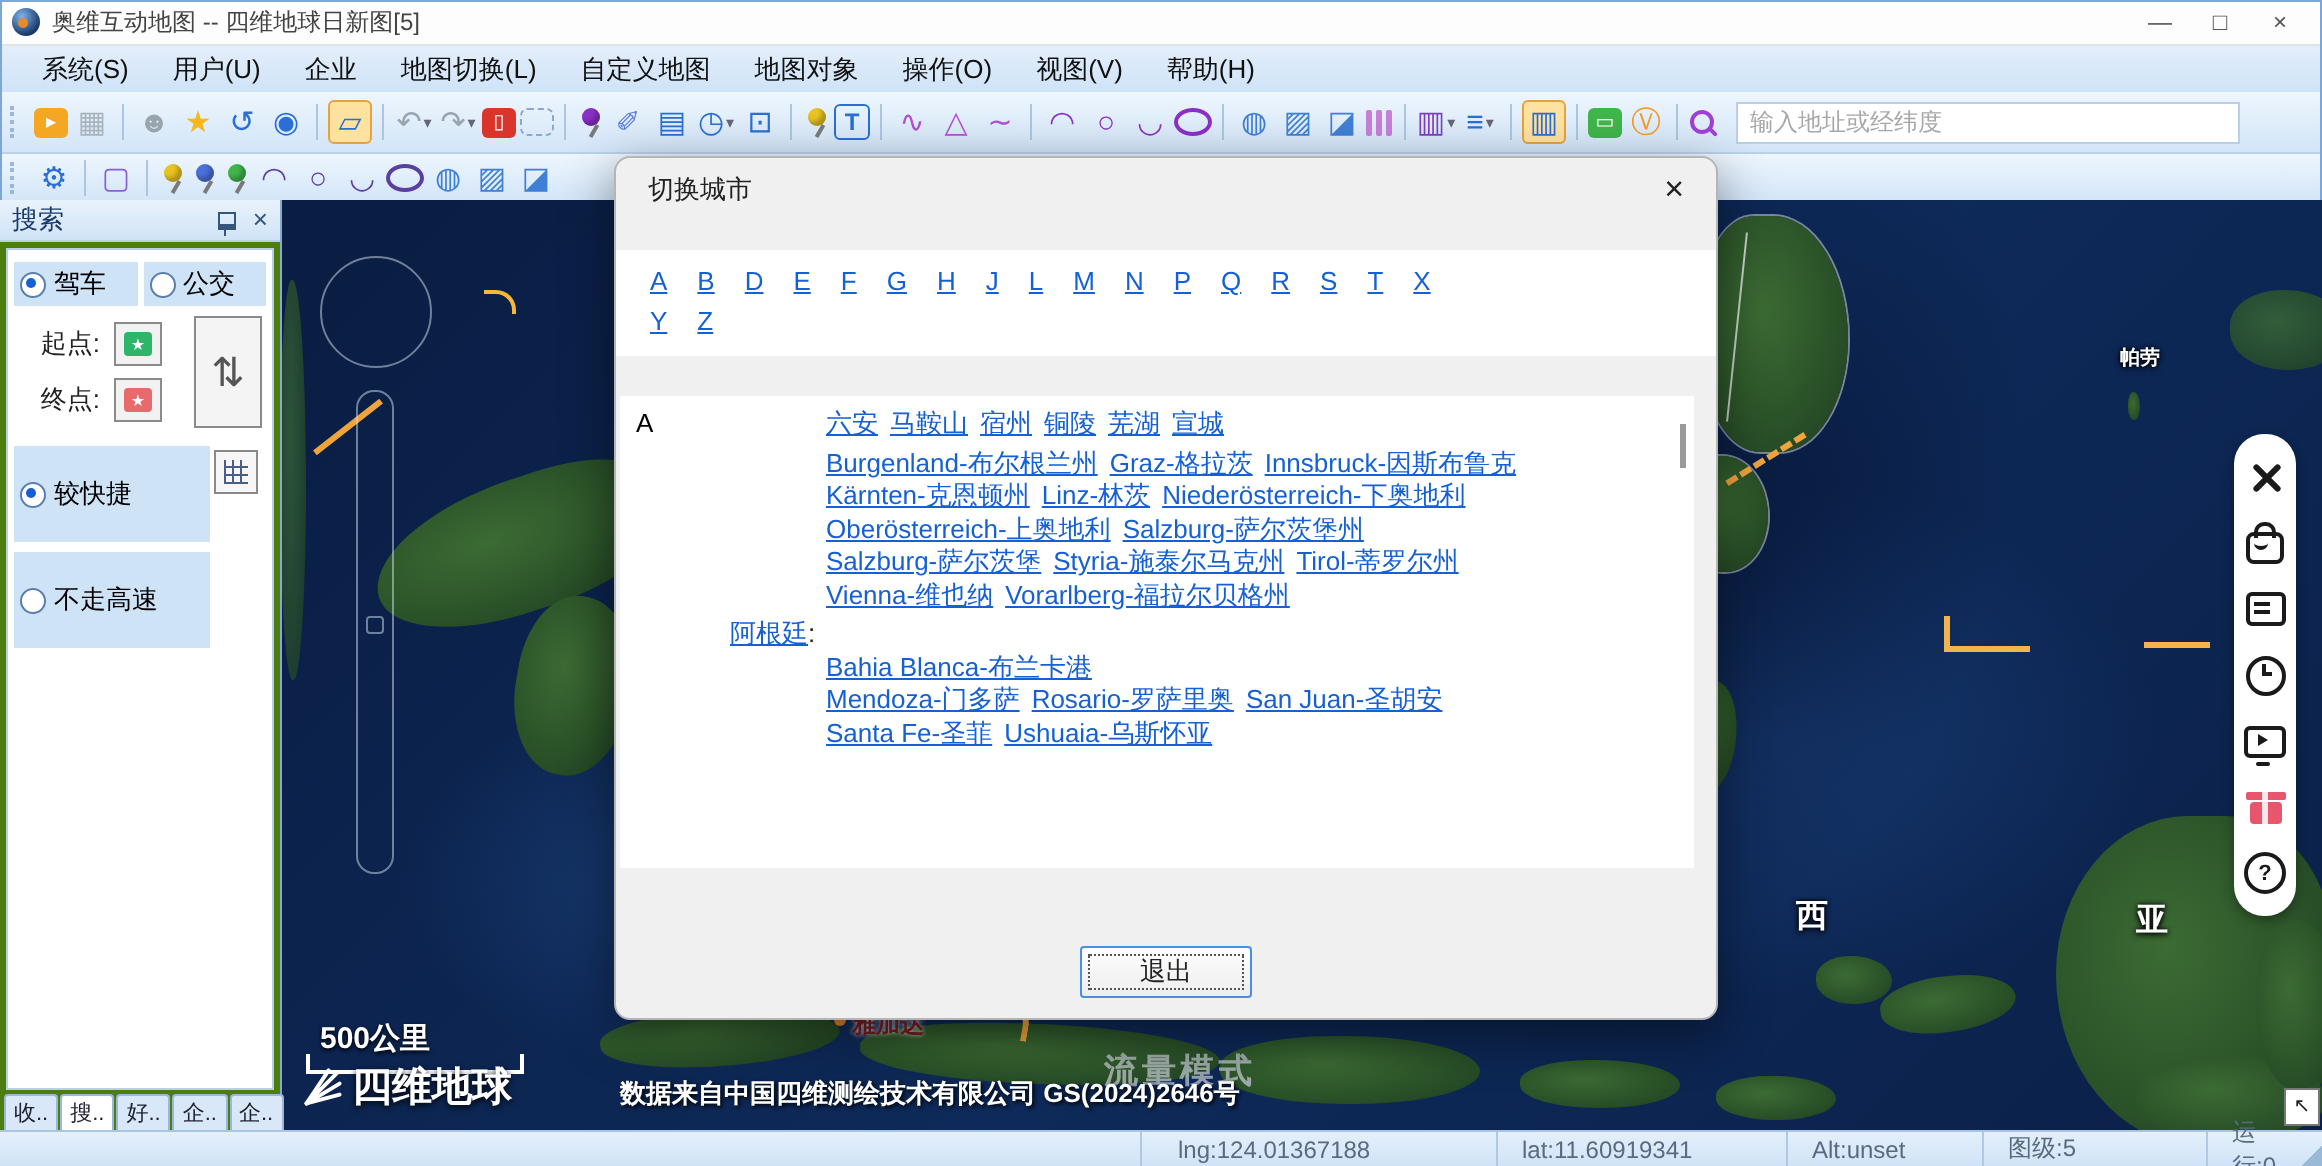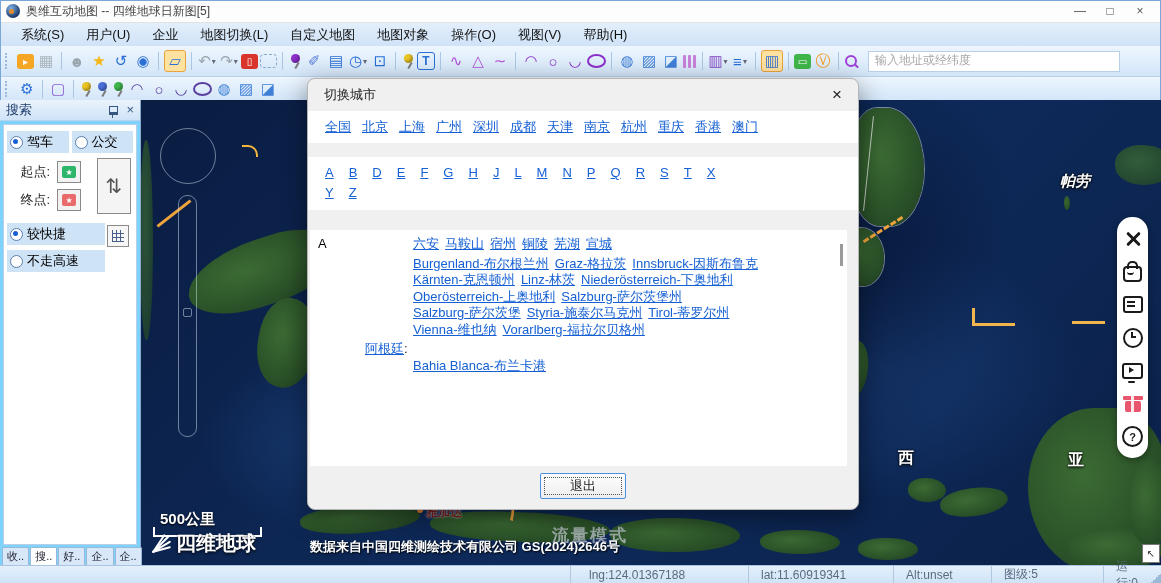--- a/index.html
+++ b/index.html
@@ -31,42 +31,42 @@
   .i-boxed{border:1px solid #2a6fd6;border-radius:3px;min-width:16px;width:16px;height:16px;font-size:12px;font-weight:bold;}
   .i-ellipse{min-width:15px;width:15px;height:10px;border:2px solid currentColor;border-radius:50%;}
   .i-dashed{min-width:15px;width:15px;height:12px;border:1px dashed #8aa8cc;border-radius:4px;}
   .i-bars{min-width:3px;width:3px;height:13px;background:currentColor;box-shadow:5px 0 0 currentColor,10px 0 0 currentColor;border-radius:1px;margin-right:12px;}
   .i-pin{min-width:14px;width:14px;height:17px;}
   .i-pin::before{content:'';position:absolute;left:3px;top:1px;width:9px;height:9px;border-radius:50%;background:var(--pc,#888);box-shadow:inset -2px -2px 2px rgba(0,0,0,.25);}
   .i-pin::after{content:'';position:absolute;left:8px;top:9px;width:2px;height:7px;background:#7a7a7a;transform:rotate(30deg);}
   .i-mag{min-width:15px;width:15px;height:15px;}
   .i-mag::before{content:'';position:absolute;left:1px;top:1px;width:8px;height:8px;border:2px solid #a03fd8;border-radius:50%;}
   .i-mag::after{content:'';position:absolute;left:10px;top:11px;width:5px;height:2px;background:#a03fd8;transform:rotate(45deg);border-radius:1px;}
-  .search-input{margin-left:8px;flex:1;max-width:238px;height:19px;border:1px solid #b9cfe8;padding:0 6px;font-size:12px;color:#1d4ed8;background:#fff;font-family:Liberation Mono, monospace;}
+  .search-input{margin-left:8px;flex:1;max-width:238px;height:19px;border:1px solid #b9cfe8;padding:0 6px;font-size:12px;color:#1d4ed8;background:#fff;font-family:Liberation Sans, sans-serif;}
   .search-input::placeholder{color:#a8a8a8;}
   
-  .sidebar{position:absolute;left:0;top:100px;width:140px;bottom:18px;background:#7dd3fc;border-right:1px solid #86a9cd;display:flex;flex-direction:column;z-index:10;}
+  .sidebar{position:absolute;left:0;top:100px;width:140px;bottom:18px;background:#4d7c0f;border-right:1px solid #86a9cd;display:flex;flex-direction:column;z-index:10;}
   .sb-header{height:20px;background:linear-gradient(#eaf3fc,#cfe3f7);display:flex;align-items:center;padding:0 6px;color:#1a3a6b;border-bottom:1px solid #b9d2ec;}
   .sb-hdr-icons{margin-left:auto;display:flex;gap:8px;align-items:center;color:#35567d;}
   .pin-ico{width:7px;height:5px;border:1px solid #35567d;border-bottom:3px solid #35567d;position:relative;display:inline-block;}
   .pin-ico::after{content:'';position:absolute;left:2px;top:7px;width:1px;height:4px;background:#35567d;}
   .sb-close{font-size:13px;line-height:12px;}
   .sb-body{flex:1;background:#fff;border:1px solid #b9cfe8;margin:3px;position:relative;}
   .mode-row{display:flex;gap:3px;margin:6px 3px 8px;}
   .opt{flex:1;background:#cfe3f7;padding:2px 3px;display:flex;align-items:center;gap:4px;}
   .radio{width:11px;height:11px;border-radius:50%;background:#fff;border:1px solid #5a7fae;position:relative;flex:none;}
   .radio.sel::after{content:'';position:absolute;left:2px;top:2px;width:5px;height:5px;border-radius:50%;background:#1560d4;}
   .pt-row{display:flex;align-items:center;margin:6px 0 6px 2px;gap:7px;}
   .pt-label{width:44px;text-align:right;color:#222;}
   .pt-btn{width:22px;height:20px;border:1px solid #8a8a8a;background:#f2f2f2;display:flex;align-items:center;justify-content:center;}
   .pt-chip{width:14px;height:12px;border-radius:2px;color:#fff;font-size:8px;display:flex;align-items:center;justify-content:center;}
   .chip-green{background:#2db56a;}
   .chip-red{background:#e86a6a;}
   .swap-btn{position:absolute;right:5px;top:33px;width:32px;height:54px;border:1px solid #8a8a8a;background:#f4f4f4;display:flex;align-items:center;justify-content:center;font-size:20px;color:#555;}
-  .route-row{background:#cfe3f7;margin:12px 3px 5px;padding:2px 3px;display:flex;align-items:center;gap:4px;width:92px;}
+  .route-row{background:#cfe3f7;margin:12px 3px 5px;padding:15px 3px;display:flex;align-items:center;gap:4px;width:92px;}
   .route-row.second{margin-top:5px;}
   .mini-btn{position:absolute;right:7px;top:100px;width:20px;height:20px;border:1px solid #8a8a8a;background:#f6f6f6;display:flex;align-items:center;justify-content:center;}
   .mini-grid{width:12px;height:12px;background:
     repeating-linear-gradient(90deg,#46608a 0 1px,transparent 1px 4px),
     repeating-linear-gradient(0deg,#46608a 0 1px,transparent 1px 4px);}
   .sb-tabs{height:17px;display:flex;align-items:flex-end;padding-left:2px;font-size:11px;color:#223;}
   .sb-tab{padding:1px 4px;border:1px solid #9ab8d8;border-bottom:none;background:#d8e8f8;margin-right:1px;border-radius:2px 2px 0 0;}
   .sb-tab.active{background:#fff;}
   
   .map{position:absolute;left:140px;top:100px;right:0;bottom:18px;background:linear-gradient(135deg,#0a1d42,#0e2a5a 55%,#0b2048);overflow:hidden;}
@@ -262,21 +262,21 @@
   <div class="oseg" style="left:13px;top:112px;width:42px;border-top:3px solid #f0a43c;transform:rotate(-38deg);"></div>
   <div class="oseg" style="left:102px;top:45px;width:14px;height:10px;border:2px solid #f5b73c;border-bottom:none;border-left:none;border-radius:0 10px 0 0;"></div>
   <div class="oseg" style="left:720px;top:128px;width:46px;border-top:3px dashed #f0a43c;transform:rotate(-32deg);"></div>
   <div class="oseg" style="left:832px;top:208px;width:40px;height:15px;border-left:3px solid #f0b54c;border-bottom:3px solid #f0b54c;"></div>
   <div class="oseg" style="left:932px;top:221px;width:33px;border-top:3px solid #f0b54c;"></div>
   <div class="oseg" style="left:350px;top:398px;width:22px;height:18px;border:3px solid #f0a43c;border-left:none;border-bottom:none;border-radius:0 14px 0 0;transform:rotate(10deg);"></div>
 
   <div class="compass"></div>
   <div class="zoomslider"></div>
 
-  <div class="map-label" style="left:920px;top:72px;font-size:15px;font-style:italic;">帕劳</div>
+  <div class="map-label" style="left:920px;top:72px;font-size:10px;">帕劳</div>
   <div class="map-label" style="left:758px;top:348px;font-size:16px;">西</div>
   <div class="map-label" style="left:928px;top:350px;font-size:16px;">亚</div>
   <div class="city-label" style="left:286px;top:404px;">雅加达</div>
   <div class="watermark" style="left:412px;top:424px;">流量模式</div>
 
   <div class="scale-text">500公里</div>
   <div class="scale-bracket"></div>
   <div class="map-logo">
     <svg width="22" height="22" viewBox="0 0 20 20">
       <g stroke="#fff" stroke-width="1.8" fill="none" stroke-linecap="round">
@@ -368,34 +368,20 @@
       <span class="sb-tab">企..</span>
       <span class="sb-tab">企..</span>
     </div>
 </div>
 
 <div class="dialog">
   <div class="dlg-title">
     <span>切换城市</span>
     <span class="dlg-close">×</span>
   </div>
-  <div class="strip">
-      <a class="dlg-link">全国</a>
-      <a class="dlg-link">北京</a>
-      <a class="dlg-link">上海</a>
-      <a class="dlg-link">广州</a>
-      <a class="dlg-link">深圳</a>
-      <a class="dlg-link">成都</a>
-      <a class="dlg-link">天津</a>
-      <a class="dlg-link">南京</a>
-      <a class="dlg-link">杭州</a>
-      <a class="dlg-link">重庆</a>
-      <a class="dlg-link">香港</a>
-      <a class="dlg-link">澳门</a>
-    </div>
   <div class="strip letters">
     <div class="ltr-row">
         <a class="dlg-link">A</a>
         <a class="dlg-link">B</a>
         <a class="dlg-link">D</a>
         <a class="dlg-link">E</a>
         <a class="dlg-link">F</a>
         <a class="dlg-link">G</a>
         <a class="dlg-link">H</a>
         <a class="dlg-link">J</a>
@@ -452,20 +438,29 @@
             <div class="city-line">
               <a class="dlg-link">Vienna-维也纳</a>
               <a class="dlg-link">Vorarlberg-福拉尔贝格州</a>
             </div>
           </div>
           <div class="group">
             <div class="group-head"><a class="dlg-link">阿根廷</a><span class="colon">:</span></div>
             <div class="city-line">
               <a class="dlg-link">Bahia Blanca-布兰卡港</a>
             </div>
+            <div class="city-line">
+              <a class="dlg-link">Mendoza-门多萨</a>
+              <a class="dlg-link">Rosario-罗萨里奥</a>
+              <a class="dlg-link">San Juan-圣胡安</a>
+            </div>
+            <div class="city-line">
+              <a class="dlg-link">Santa Fe-圣菲</a>
+              <a class="dlg-link">Ushuaia-乌斯怀亚</a>
+            </div>
           </div>
         </div>
       </div>
     </div>
   <div class="exit-btn">
     <span>退出</span>
   </div>
 </div>
 
 <div class="statusbar">

